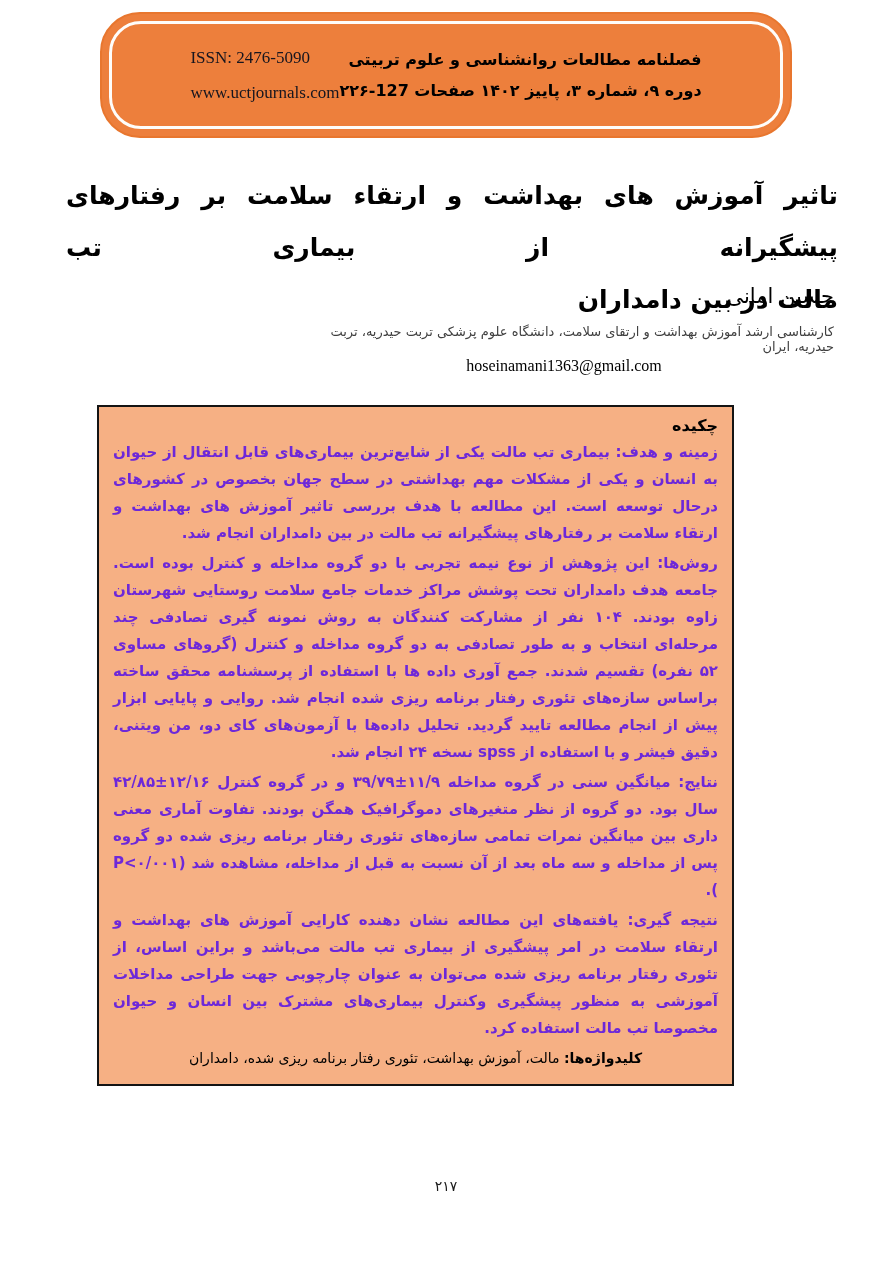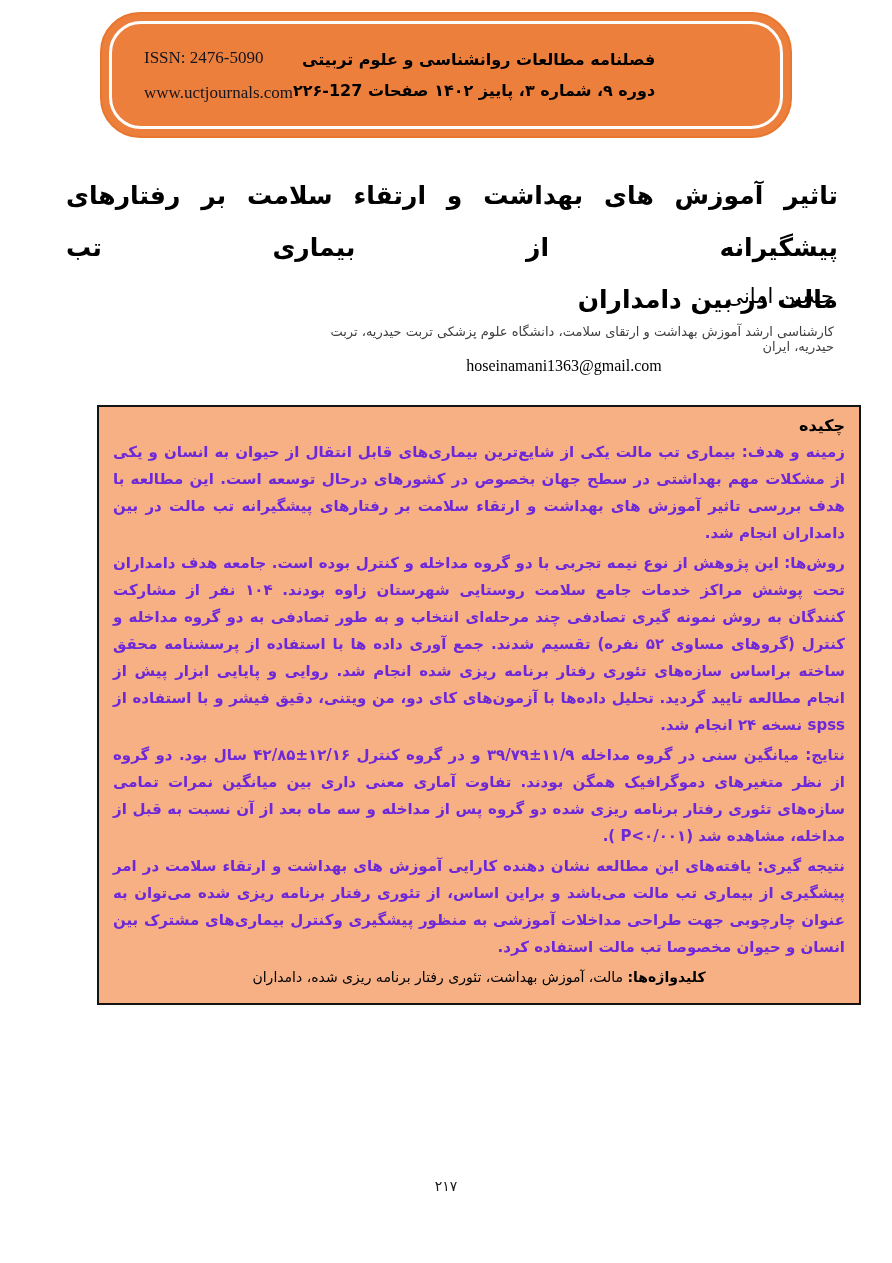--- a/index.html
+++ b/index.html
@@ -12,21 +12,21 @@
     position:absolute;left:100px;top:12px;width:692px;height:126px;
     background:#ed7f3c;border:2px solid #e8762e;border-radius:40px;
     box-sizing:border-box;
   }
   .banner-frame{
     position:absolute;top:7px;left:7px;right:7px;bottom:7px;
     border:3px solid #fefdfb;border-radius:32px;pointer-events:none;
   }
   .banner-content{
     position:absolute;top:0;left:0;right:0;bottom:0;
-    display:flex;justify-content:flex-start;align-items:center;
+    display:flex;justify-content:center;align-items:center;
     padding:0 42px;box-sizing:border-box;
   }
   .banner-left{
     display:flex;flex-direction:column;gap:15px;
     font-family:"Liberation Serif","DejaVu Serif",serif;
     font-size:17px;color:#15151f;
   }
   .banner-right{
     direction:rtl;text-align:right;display:flex;flex-direction:column;gap:12px;
     font-weight:bold;font-size:16px;color:#000;
@@ -45,21 +45,21 @@
   }
   .author-name{font-size:21px;font-weight:400;margin-bottom:16px;}
   .author-affiliation{font-size:13px;font-weight:400;color:#404040;margin-bottom:3px;}
   .author-email{
     direction:ltr;text-align:center;
     font-family:"Liberation Serif","DejaVu Serif",serif;
     font-size:16px;color:#000;
   }
   
   .abstract-box{
-    position:absolute;left:97px;top:405px;width:764px;min-height:438px;
+    position:absolute;left:97px;top:405px;width:637px;min-height:438px;
     box-sizing:border-box;background:#f6b084;border:2px solid #141414;
     padding:7px 11px 12px 11px;direction:rtl;
   }
   .abstract-heading{
     font-size:16px;font-weight:bold;text-align:right;margin:2px 3px 4px 0;
   }
   .abstract-box p{
     margin:3px;font-size:15px;font-weight:bold;line-height:27px;
     text-align:justify;color:#6d28d9;
   }

